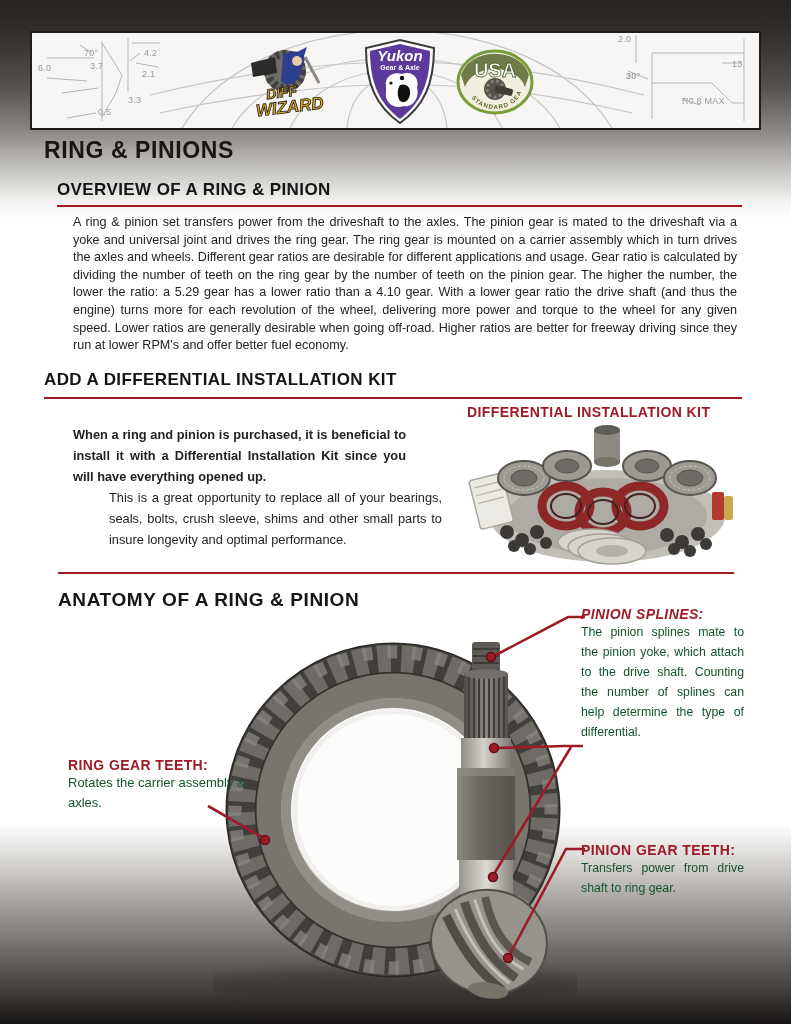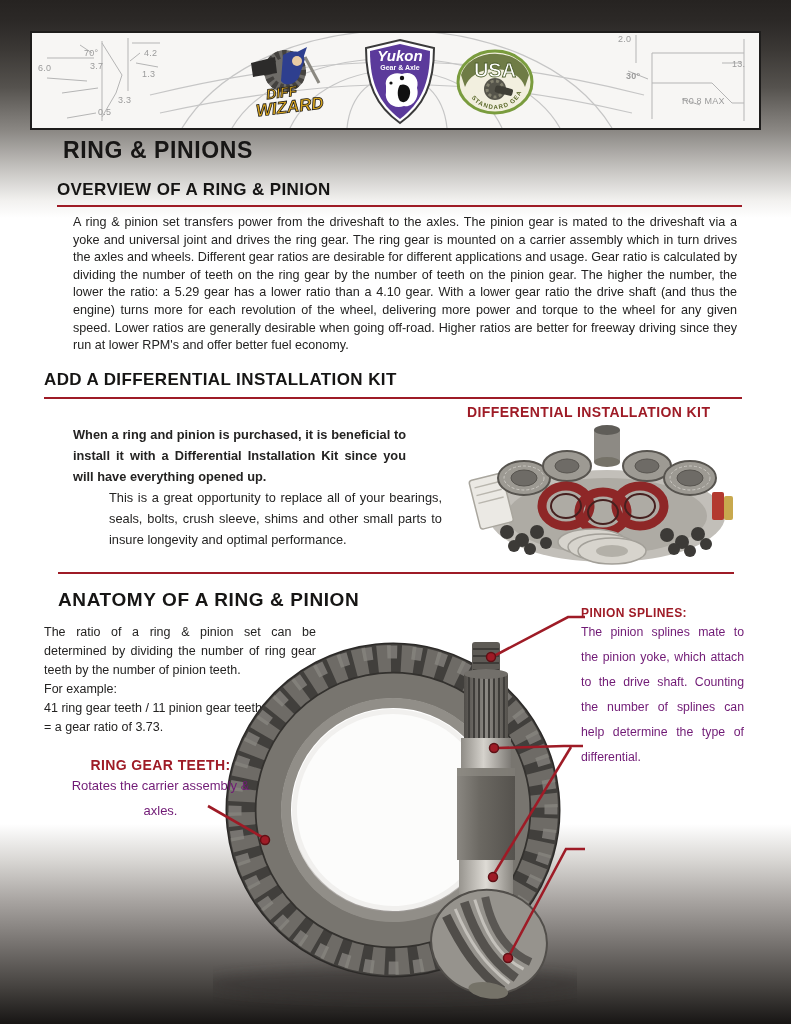--- a/index.html
+++ b/index.html
@@ -20,31 +20,31 @@
   
   .banner{
     left:30px;top:31px;width:727px;height:95px;
     background:#f7f6f4;border:2px solid #1e1d1c;box-sizing:content-box;
   }
   .dim{
     position:absolute;color:#9b9b9b;font-size:9px;letter-spacing:.2px;white-space:nowrap;
   }
   
   .h-title{
-    left:44px;top:137px;font-size:23px;font-weight:bold;color:#171615;letter-spacing:.6px;white-space:nowrap;margin-left:19px;
+    left:44px;top:137px;font-size:23px;font-weight:bold;color:#171615;letter-spacing:.6px;white-space:nowrap;
   }
   .h-section{
     font-size:17px;font-weight:bold;color:#161514;letter-spacing:.4px;white-space:nowrap;
   }
   .rule-red{height:2px;background:#9e1b26;}
   .body-text{color:#242322;}
   .just{text-align:justify;}
   .red{color:#9e1b26;}
   .c-title{font-size:13px;font-weight:bold;color:#9e1b26;letter-spacing:.4px;}
-  .c-body{font-size:12.3px;line-height:25px;color:#701a75;}
+  .c-body{font-size:12.3px;line-height:20px;color:#14532d;}
   p{margin:0;}
 </style>
 </head>
 <body>
 
 <div class="page">
 
   <div class="abs top-shade"></div>
   <div class="abs bottom-shade"></div>
 
@@ -81,22 +81,22 @@
         <path d="M596,38 L616,46"></path>
           <path d="M668,72 L650,66"></path>
         <path d="M690,30 L710,30"></path>
       </g>
     </svg>
 
     <span class="dim" style="left:6px;top:30px;">6.0</span>
     <span class="dim" style="left:52px;top:15px;">70°</span>
     <span class="dim" style="left:58px;top:28px;">3.7</span>
     <span class="dim" style="left:112px;top:15px;">4.2</span>
-    <span class="dim" style="left:110px;top:36px;">1.3</span>
-    <span class="dim" style="left:86px;top:62px;">3.3</span>
+    <span class="dim" style="left:110px;top:36px;">2.1</span>
+    <span class="dim" style="left:96px;top:62px;">3.3</span>
     <span class="dim" style="left:66px;top:74px;">0.5</span>
     <span class="dim" style="left:586px;top:1px;">2.0</span>
     <span class="dim" style="left:594px;top:38px;font-weight:bold;">30°</span>
     <span class="dim" style="left:700px;top:26px;">13.</span>
     <span class="dim" style="left:650px;top:63px;">R0.8 MAX</span>
 
     <svg class="abs" style="left:213px;top:10px;" width="92" height="78" viewBox="0 0 92 78">
       <circle cx="40" cy="28" r="21" fill="#6e6c68"></circle>
       <circle cx="40" cy="28" r="17" fill="none" stroke="#44423f" stroke-width="8" stroke-dasharray="4 3"></circle>
       <path d="M6,20 L30,14 L32,30 L8,34 Z" fill="#2c2b2a"></path>
@@ -214,26 +214,20 @@
     <ellipse cx="150" cy="131" rx="16" ry="6" fill="#b3b0a8"></ellipse>
 
     <rect x="250" y="72" width="12" height="28" rx="2" fill="#b3392f"></rect>
     <rect x="262" y="76" width="9" height="24" rx="2" fill="#c8a94e"></rect>
   </svg>
 
   <div class="abs rule-red" style="left:58px;top:572px;width:676px;"></div>
 
   <div class="abs h-section" style="left:58px;top:589px;font-size:19px;letter-spacing:.6px;">ANATOMY OF A RING &amp; PINION</div>
 
-  <div class="abs" style="left:44px;top:623px;width:272px;">
-    <p class="body-text just" style="font-size:12.5px;line-height:19px;">The ratio of a ring &amp; pinion set can be determined by dividing the number of ring gear teeth by the number of pinion teeth.</p>
-    <p class="body-text" style="font-size:12.5px;line-height:19px;">For example:</p>
-    <p class="body-text" style="font-size:12.5px;line-height:19px;">41 ring gear teeth / 11 pinion gear teeth</p>
-    <p class="body-text" style="font-size:12.5px;line-height:19px;">= a gear ratio of 3.73.</p>
-  </div>
 
   <svg class="abs" style="left:213px;top:612px;" width="364" height="400" viewBox="0 0 364 400">
     <defs>
       <linearGradient id="splineG" x1="0" y1="0" x2="1" y2="0">
         <stop offset="0" stop-color="#504d49"></stop>
           <stop offset="0.5" stop-color="#8c8984"></stop>
           <stop offset="1" stop-color="#55524d"></stop>
       </linearGradient>
       <linearGradient id="shinyG" x1="0" y1="0" x2="1" y2="0">
         <stop offset="0" stop-color="#8f8c86"></stop>
@@ -290,31 +284,35 @@
         <path d="M230,310 C 250,340 268,360 296,376" stroke="#504d49" stroke-width="9" fill="none"></path>
         <path d="M246,294 C 262,326 280,348 308,362" stroke="#55524e" stroke-width="9" fill="none"></path>
         <path d="M266,286 C 276,314 292,336 320,344" stroke="#5a5753" stroke-width="8" fill="none"></path>
         <path d="M238,302 C 256,332 274,352 302,368" stroke="#c4c1bb" stroke-width="3" fill="none"></path>
         <path d="M256,290 C 270,320 286,342 314,352" stroke="#c4c1bb" stroke-width="3" fill="none"></path>
         <ellipse cx="282" cy="378" rx="20" ry="8" fill="#757268"></ellipse>
       </g>
     </g>
   </svg>
 
-  <div class="abs" style="left:68px;top:757px;width:185px;text-align:center;">
+  <div class="abs" style="left:68px;top:757px;width:185px;">
     <div class="c-title" style="font-size:14px;">RING GEAR TEETH:</div>
     <div class="c-body" style="font-size:13px;">Rotates the carrier assembly &amp; axles.</div>
   </div>
 
   <div class="abs" style="left:581px;top:606px;width:163px;">
-    <div class="c-title" style="font-size:12px;">PINION SPLINES:</div>
+    <div class="c-title" style="font-size:14px;font-style:italic;">PINION SPLINES:</div>
     <div class="c-body just">The pinion splines mate to the pinion yoke, which attach to the drive shaft. Counting the number of splines can help determine the type of differential.</div>
   </div>
 
 
+  <div class="abs" style="left:581px;top:842px;width:163px;">
+    <div class="c-title" style="font-size:14px;">PINION GEAR TEETH:</div>
+    <div class="c-body just">Transfers power from drive shaft to ring gear.</div>
+  </div>
 
   <svg class="abs" style="left:0;top:0;pointer-events:none;" width="791" height="1024" viewBox="0 0 791 1024">
     <g stroke="#9e1b26" stroke-width="2.6" fill="none">
       <path d="M585,617 L568,617 L494,656"></path>
       <path d="M583,746 L564,746 L498,748"></path>
       <path d="M571,747 L494,874"></path>
       <path d="M585,849 L566,849 L510,954"></path>
       <path d="M208,806 L262,837"></path>
     </g>
     <g fill="#9e1b26" stroke="#5f1015" stroke-width="1.5">

